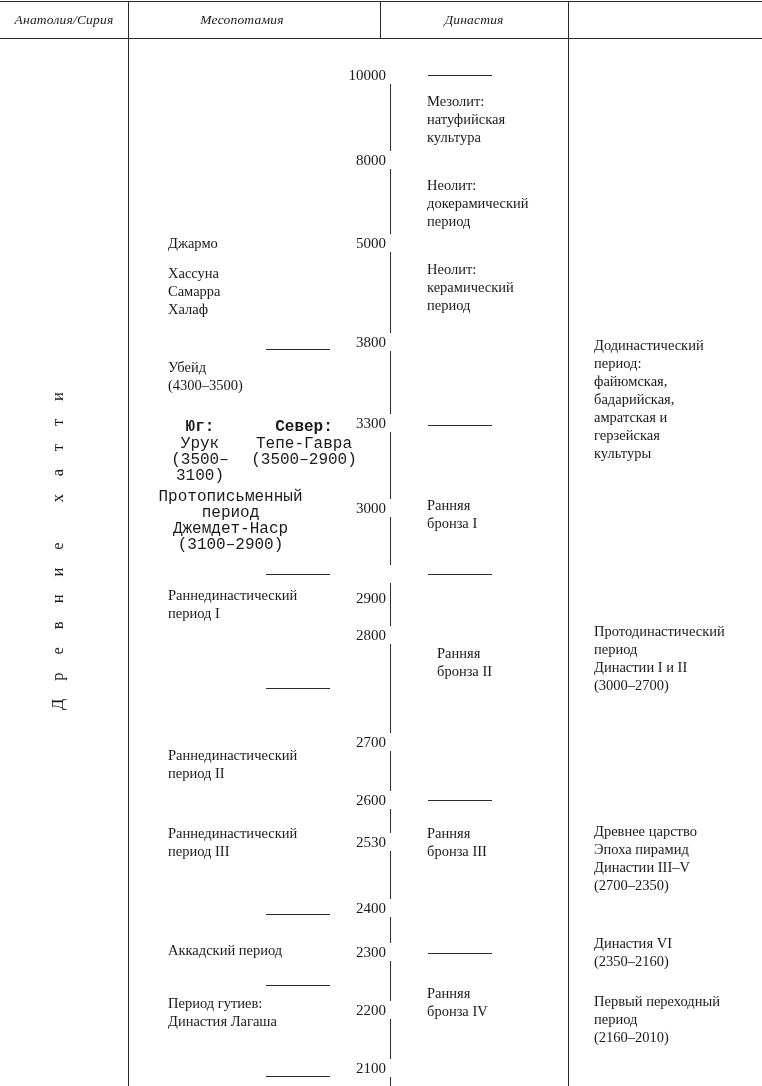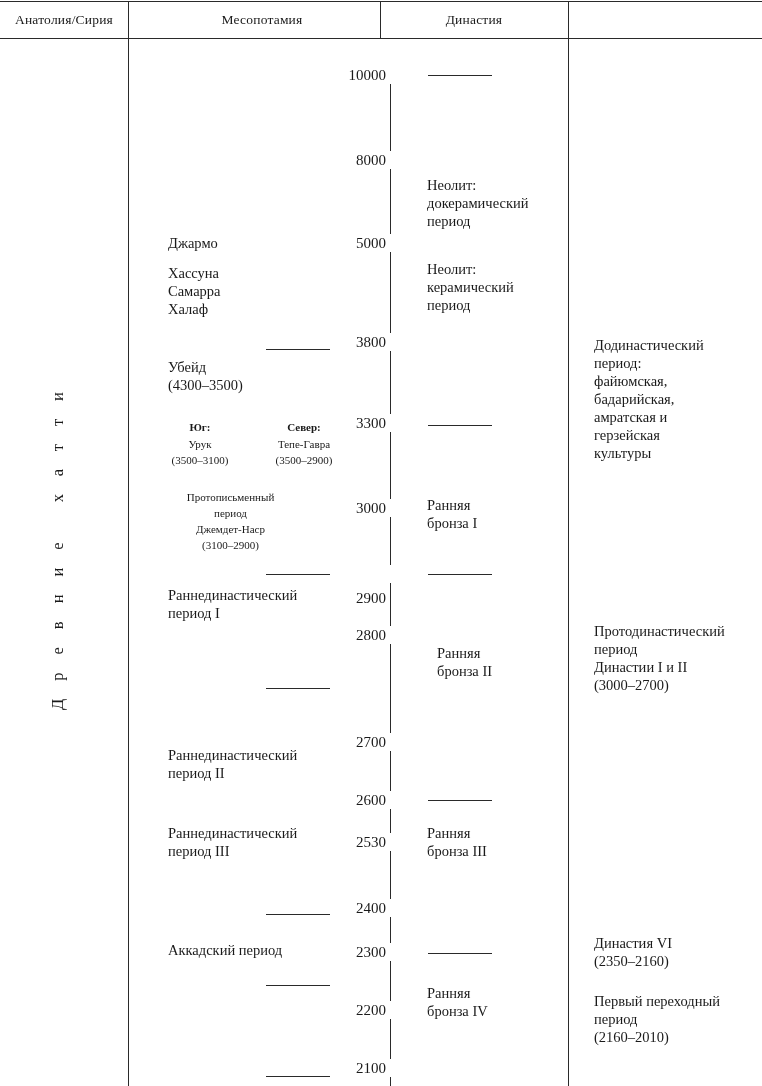--- a/index.html
+++ b/index.html
@@ -7,49 +7,49 @@
     position:relative;width:762px;height:1086px;background:#ffffff;
     font-family:"Liberation Serif","DejaVu Serif",serif;color:#1a1a1a;
     overflow:hidden;margin:0 auto;
   }
   .hline{position:absolute;height:1px;background:#2a2a2a;}
   .vline{position:absolute;width:1px;background:#2a2a2a;}
   .dash{position:absolute;height:1px;width:64px;background:#2a2a2a;}
   .seg{position:absolute;width:1px;background:#2a2a2a;left:390px;}
   .header-cell{
     position:absolute;top:1px;height:37px;display:flex;align-items:center;justify-content:center;
-    font-size:13.5px;letter-spacing:.2px;
+    font-size:13.5px;letter-spacing:.2px;font-style:italic;
   }
   .date{
     position:absolute;left:330px;width:56px;text-align:right;
     font-size:15px;transform:translateY(-50%);
   }
   .entry{position:absolute;font-size:14.5px;line-height:18px;white-space:pre-line;}
-  .small{font-size:11px;line-height:16px;}
+  .small{font-size:16px;line-height:16px;font-family:Liberation Mono, monospace;}
   .sub-title{font-weight:bold;}
   .center{text-align:center;}
   .vertical-label{
     position:absolute;left:58px;top:542px;white-space:nowrap;
     transform:translate(-50%,-50%) rotate(-90deg);
     font-size:16.5px;letter-spacing:18px;
   }
 </style>
 </head>
 <body>
 
 <div class="page">
 
   <div class="hline" style="left:0;top:1px;width:762px"></div>
   <div class="hline" style="left:0;top:38px;width:762px"></div>
   <div class="vline" style="left:128px;top:1px;height:1085px"></div>
   <div class="vline" style="left:380px;top:1px;height:37px"></div>
   <div class="vline" style="left:568px;top:1px;height:1085px"></div>
 
   <div class="header-cell" style="left:0;width:128px">Анатолия/Сирия</div>
-  <div class="header-cell" style="left:136px;width:252px">Месопотамия</div>
+  <div class="header-cell" style="left:116px;width:252px">Месопотамия</div>
   <div class="header-cell" style="left:380px;width:188px">Династия</div>
 
   <div class="vertical-label">Древние хатти</div>
 
   <div class="seg" style="top:84px;height:67px"></div>
   <div class="seg" style="top:169px;height:65px"></div>
   <div class="seg" style="top:252px;height:81px"></div>
   <div class="seg" style="top:351px;height:63px"></div>
   <div class="seg" style="top:432px;height:67px"></div>
   <div class="seg" style="top:517px;height:48px"></div>
@@ -111,21 +111,26 @@
 Джемдет-Наср
 (3100–2900)</div>
 
   <div class="entry" style="left:168px;top:586px">Раннединастический
 период I</div>
   <div class="entry" style="left:168px;top:746px">Раннединастический
 период II</div>
   <div class="entry" style="left:168px;top:824px">Раннединастический
 период III</div>
   <div class="entry" style="left:168px;top:941px">Аккадский период</div>
+  <div class="entry" style="left:168px;top:994px">Период гутиев:
+Династия Лагаша</div>
 
+  <div class="entry" style="left:427px;top:92px">Мезолит:
+натуфийская
+культура</div>
   <div class="entry" style="left:427px;top:176px">Неолит:
 докерамический
 период</div>
   <div class="entry" style="left:427px;top:260px">Неолит:
 керамический
 период</div>
   <div class="entry" style="left:427px;top:496px">Ранняя
 бронза I</div>
   <div class="entry" style="left:437px;top:644px">Ранняя
 бронза II</div>
@@ -138,19 +143,23 @@
 период:
 файюмская,
 бадарийская,
 амратская и
 герзейская
 культуры</div>
   <div class="entry" style="left:594px;top:622px">Протодинастический
 период
 Династии I и II
 (3000–2700)</div>
+  <div class="entry" style="left:594px;top:822px">Древнее царство
+Эпоха пирамид
+Династии III–V
+(2700–2350)</div>
   <div class="entry" style="left:594px;top:934px">Династия VI
 (2350–2160)</div>
   <div class="entry" style="left:594px;top:992px">Первый переходный
 период
 (2160–2010)</div>
 
 </div>
 
 </body></html>

